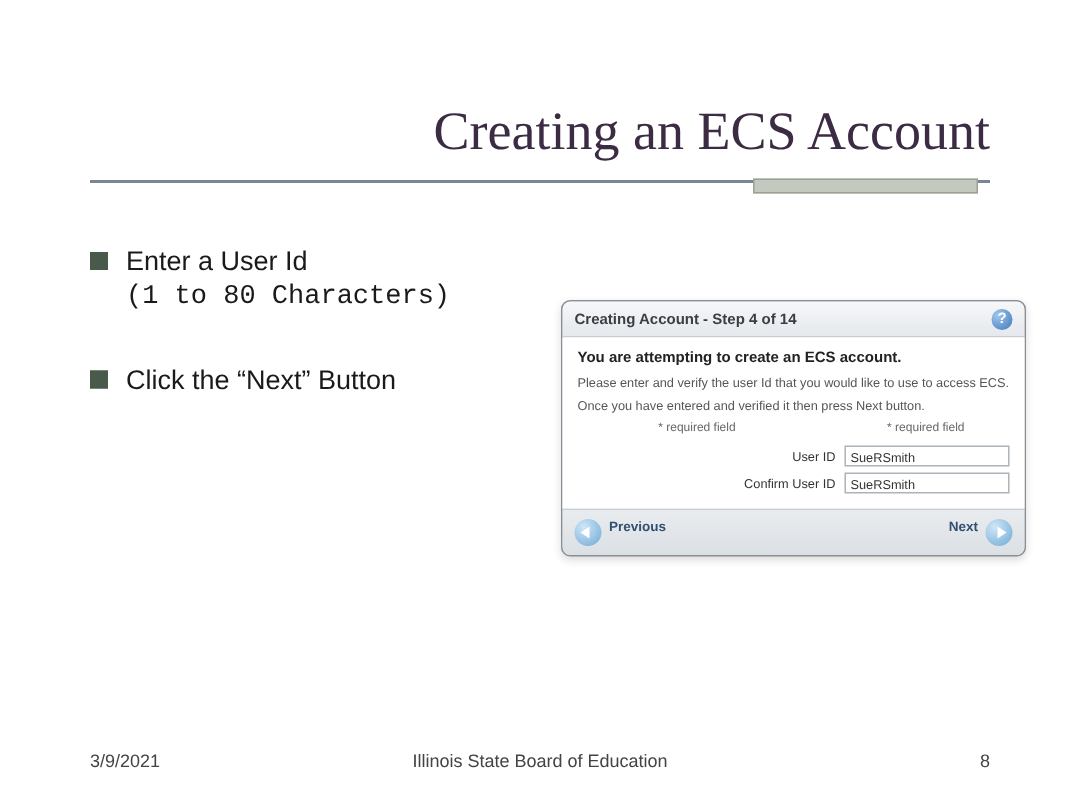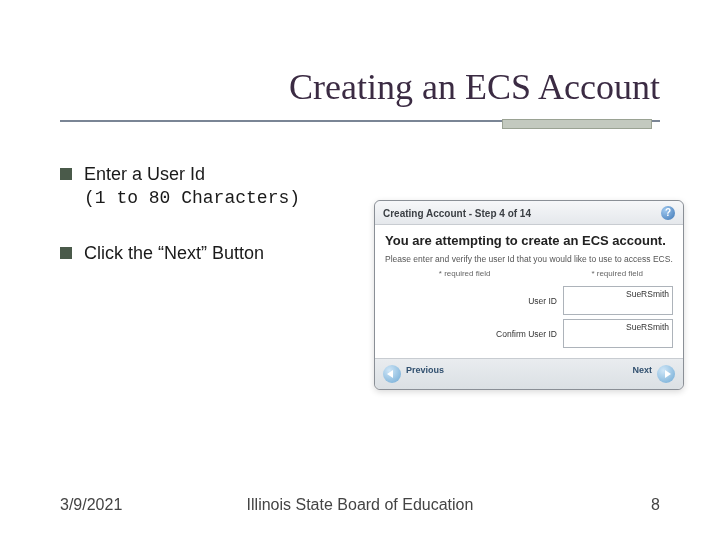--- a/index.html
+++ b/index.html
@@ -99,21 +99,21 @@
     font-size: 10px;
     line-height: 14px;
     text-align: center;
   }
   .modal-body {
     padding: 8px 10px 6px 10px;
     background: #fff;
   }
   .modal-top {
     font-weight: bold;
-    font-size: 13px;
+    font-size: 10px;
     margin-bottom: 6px;
     color: #222;
   }
   .modal-text {
     font-size: 8.5px;
     line-height: 1.3;
     color: #555;
     margin: 0 0 4px 0;
   }
   .fields {
@@ -131,24 +131,23 @@
     color: #333;
     width: 90px;
     text-align: right;
   }
   .fval {
     border: 1px solid #adb3ba;
     background: #fff;
     font-size: 8.5px;
     padding: 1px 3px;
     width: 110px;
-    height: 29px;
+    height: 14px;
     line-height: 12px;
     color: #333;
-    text-align: right;
   }
   .req {
     display: flex;
     justify-content: flex-end;
     gap: 101px;
     padding-right: 30px;
     font-size: 8px;
     color: #666;
     margin-bottom: 3px;
   }
@@ -193,21 +192,21 @@
     border-bottom: 4px solid transparent;
   }
   .footer {
     position: absolute;
     bottom: 26px;
     left: 60px;
     right: 60px;
     display: flex;
     justify-content: space-between;
     align-items: baseline;
-    font-size: 16px;
+    font-size: 12px;
     color: #444;
   }
   .footer .center {
     position: absolute;
     left: 50%;
     transform: translateX(-50%);
   }
 </style>
 </head>
 <body>
@@ -236,20 +235,21 @@
 </div>
 
 <div class="modal">
   <div class="modal-head">
     <span>Creating Account - Step 4 of 14</span>
     <span class="help-icon">?</span>
   </div>
   <div class="modal-body">
     <div class="modal-top">You are attempting to create an ECS account.</div>
     <p class="modal-text">Please enter and verify the user Id that you would like to use to access ECS.</p>
+    <p class="modal-text">Once you have entered and verified it then press Next button.</p>
     <div class="req">
       <span>* required field</span>
       <span>* required field</span>
     </div>
     <div class="fields">
       <div class="frow">
         <span class="flabel">User ID</span>
         <span class="fval">SueRSmith</span>
       </div>
       <div class="frow">

